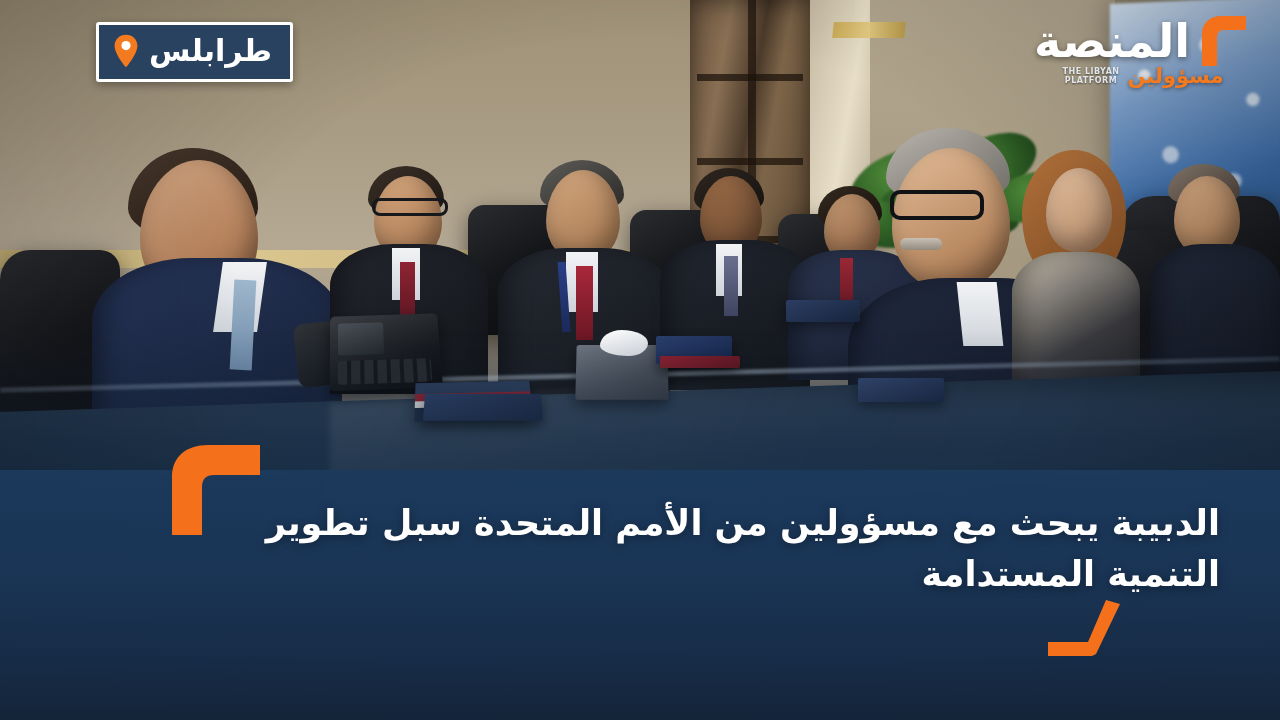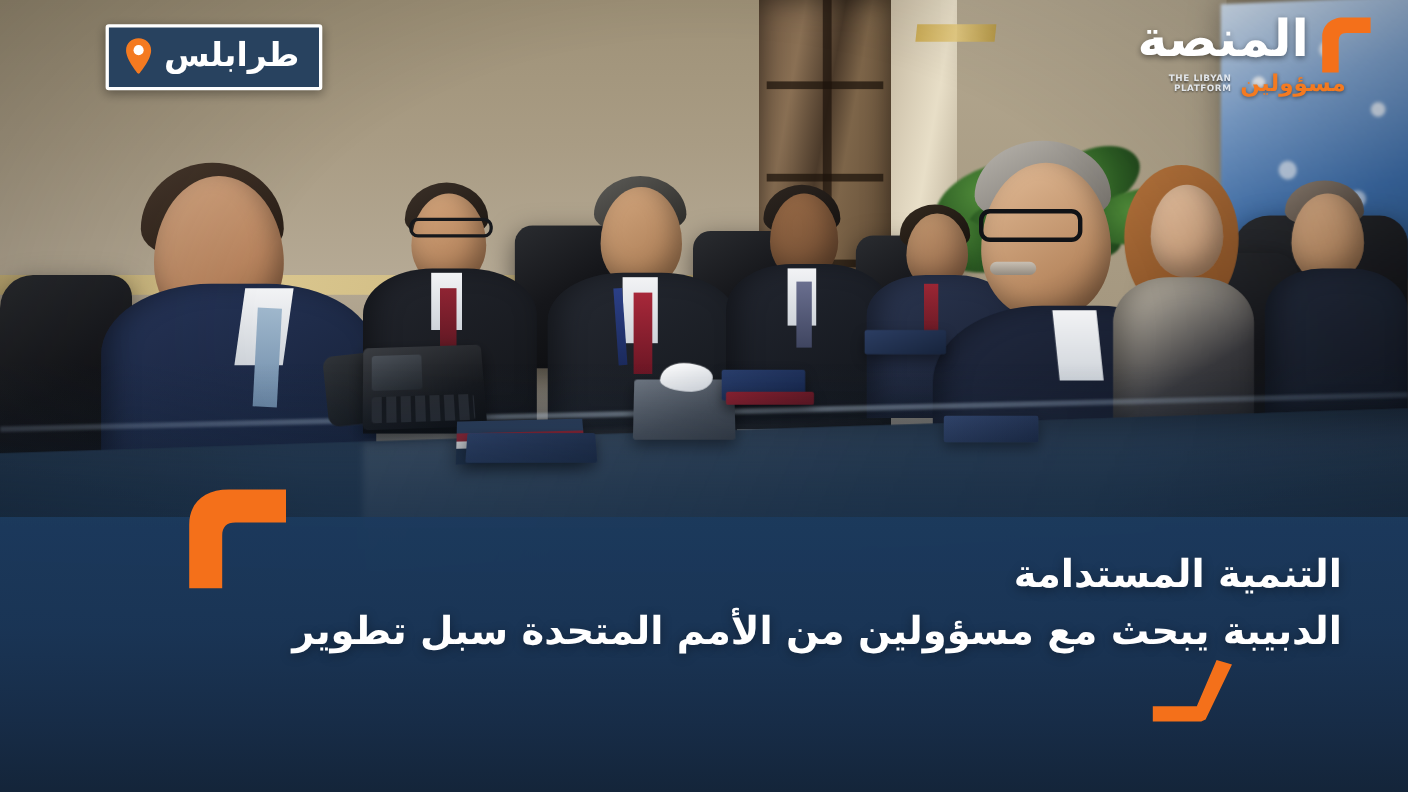--- a/index.html
+++ b/index.html
@@ -236,21 +236,21 @@
   }
   .pin-icon { width: 26px; height: 34px; display:block; }
 
   
   .brand {
     position: absolute;
     right: 22px; top: 14px;
     text-align: center;
     width: 230px;
   }
-  .brand-row { display:flex; justify-content:center; gap:4px; }
+  .brand-row { display:flex; align-items:center; justify-content:center; gap:4px; }
   .brand-main {
     color:#ffffff;
     font-size: 46px;
     font-weight: 800;
     line-height: .95;
     direction: rtl;
     text-shadow: 0 2px 6px rgba(0,0,0,.45);
   }
   .brand-mark {
     width: 58px; height: 54px; display:block; margin-bottom:2px;
@@ -266,21 +266,21 @@
     font-weight: 800;
     direction: rtl;
     text-shadow: 0 1px 4px rgba(0,0,0,.5);
   }
   .brand-en {
     color:#e8edf3;
     font-size: 8px;
     font-weight:700;
     letter-spacing: .5px;
     line-height: 1.15;
-    text-align:right;
+    text-align:center;
     opacity:.92;
     text-shadow:0 1px 2px rgba(0,0,0,.6);
   }
 
   
   .headline {
     position: absolute;
     left: 60px; right: 60px;
     top: 498px;
     color: #ffffff;
@@ -472,18 +472,18 @@
     </svg>
   </span>
 
   <span class="bracket-br">
     <svg viewBox="0 0 82 60" width="82" height="60" aria-hidden="true">
       <path d="M60 2 L74 6 L50 56 L46 58 L2 58 L2 44 L42 44 Z" fill="#f4701a"></path>
     </svg>
   </span>
 
   <div class="headline">
+    <div>الدبيبة يبحث مع مسؤولين من الأمم المتحدة سبل تطوير</div>
     <div>التنمية المستدامة</div>
-    <div>الدبيبة يبحث مع مسؤولين من الأمم المتحدة سبل تطوير</div>
   </div>
 
 
 </div>
 
 </body></html>

